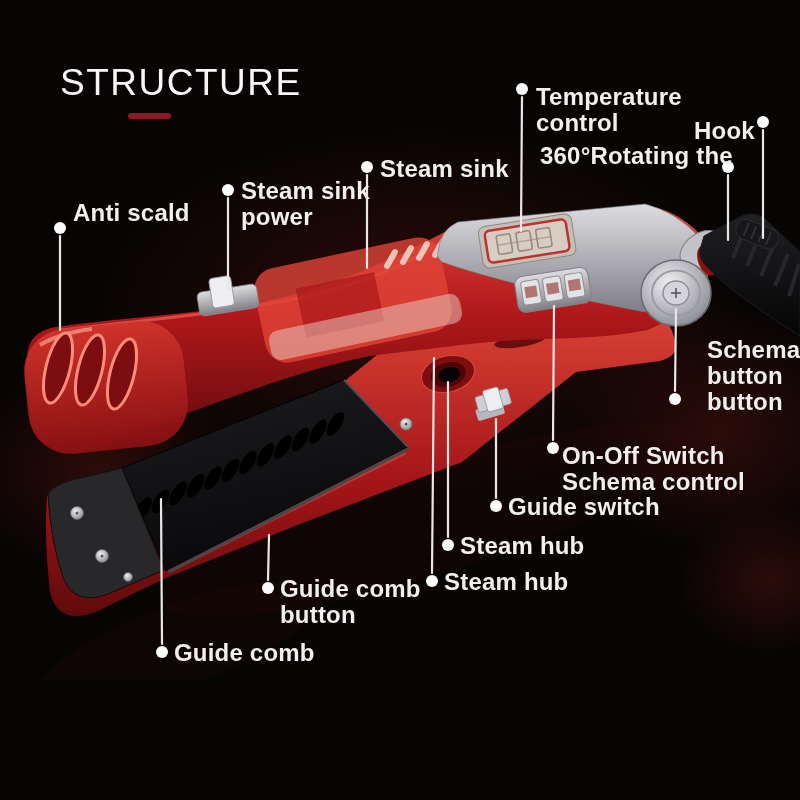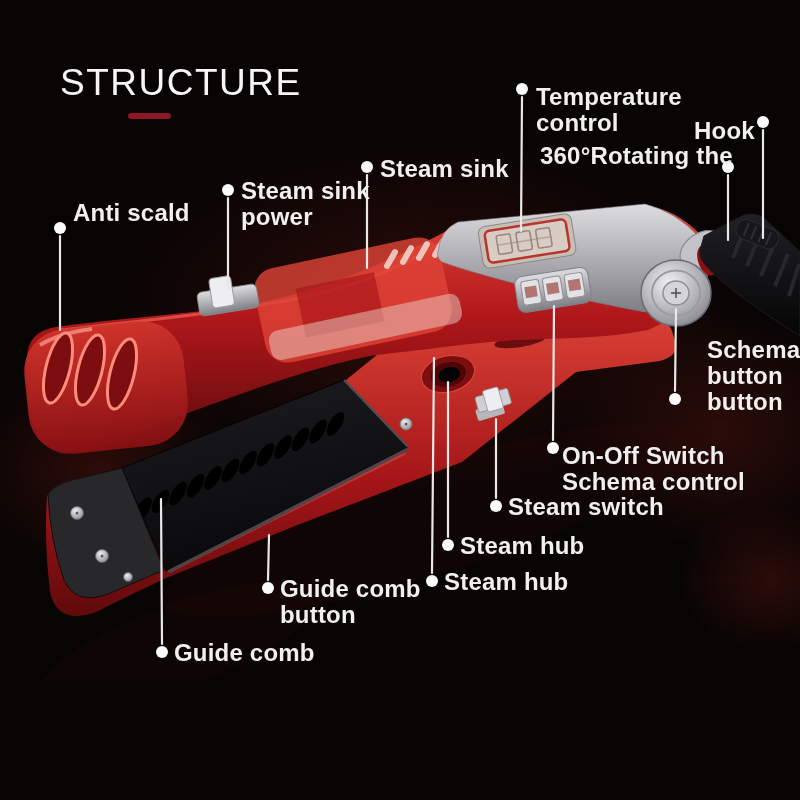--- a/index.html
+++ b/index.html
@@ -279,21 +279,21 @@
   <div>button</div>
   <div>button</div>
 </div>
 
 <div class="callout" style="left:562px;top:415px;margin-top:28px;">
   <div>On-Off Switch</div>
   <div>Schema control</div>
 </div>
 
 <div class="callout" style="left:508px;top:494px;">
-  <div>Steam switch</div>
+  <div>Guide switch</div>
 </div>
 
 <div class="callout" style="left:460px;top:533px;">
   <div>Steam hub</div>
 </div>
 
 <div class="callout" style="left:444px;top:569px;">
   <div>Steam hub</div>
 </div>
 

